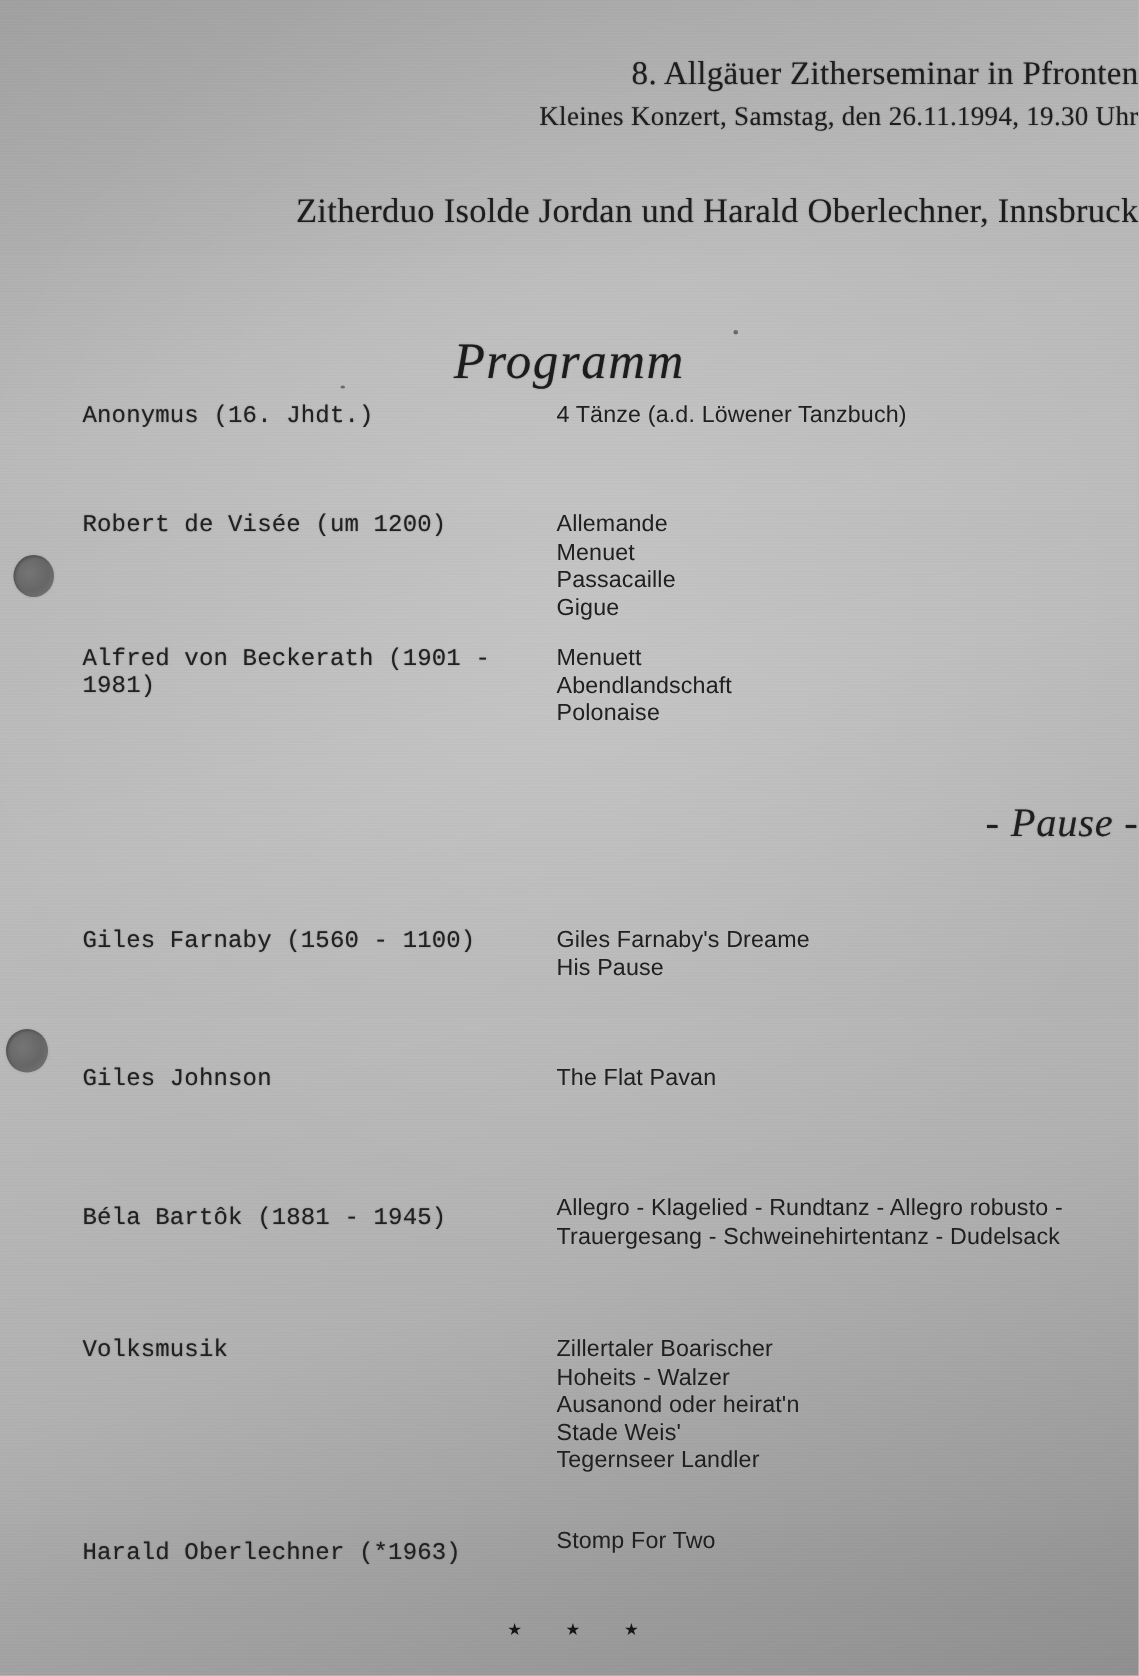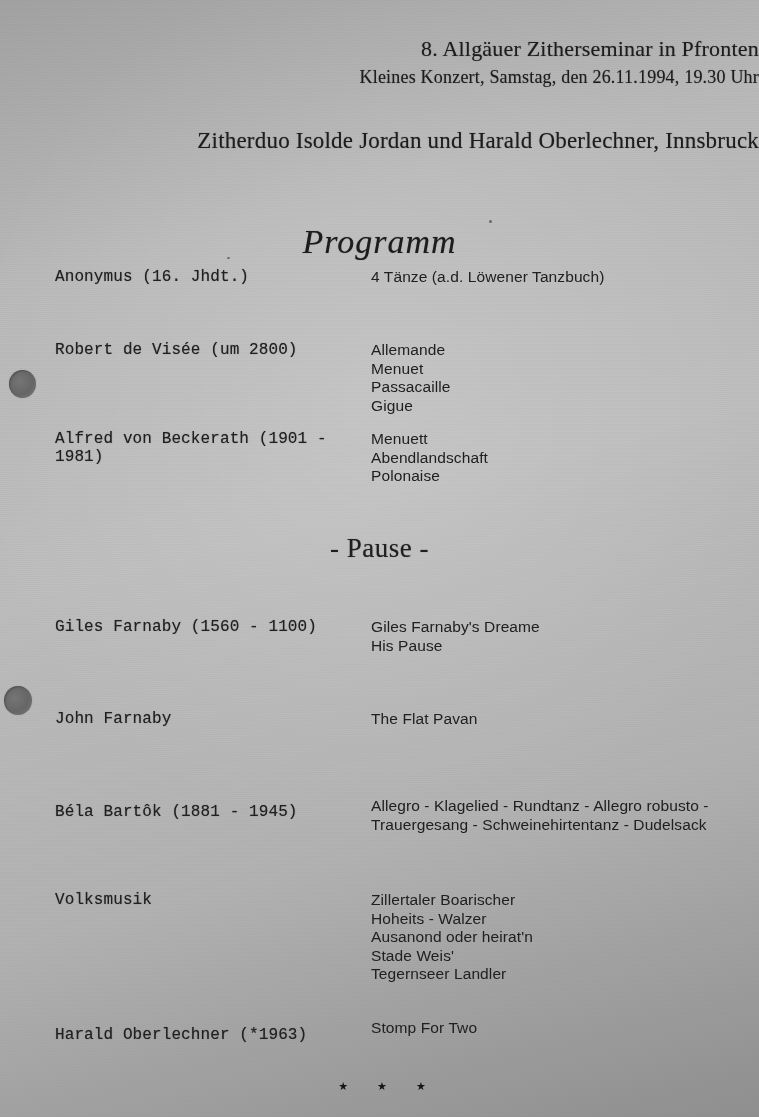--- a/index.html
+++ b/index.html
@@ -50,22 +50,23 @@
     color: #1c1c1c;
     letter-spacing: 1px;
     margin-top: 35px;
   }
 
   .section-break {
     position: absolute;
     top: 533px;
     left: 0;
     width: 100%;
-    text-align: center;
+    text-align: right;
     font-size: 27px;
+    font-style: italic;
     color: #1f1f1f;
     letter-spacing: 0.5px;
   }
 
   .row { position: absolute; left: 0; width: 759px; height: 0; }
   .composer {
     position: absolute;
     left: 55px;
     width: 300px;
     font-size: 16px;
@@ -130,21 +131,21 @@
   <div class="program-title serif soft">Programm</div>
 
   <div class="row" style="top:268px">
     <div class="composer soft">Anonymus (16. Jhdt.)</div>
     <div class="works">
       <div>4 Tänze (a.d. Löwener Tanzbuch)</div>
     </div>
   </div>
 
   <div class="row" style="top:341px">
-    <div class="composer soft">Robert de Visée (um 2800)</div>
+    <div class="composer soft">Robert de Visée (um 1200)</div>
     <div class="works">
       <div>Allemande</div>
       <div>Menuet</div>
       <div>Passacaille</div>
       <div>Gigue</div>
     </div>
   </div>
 
   <div class="row" style="top:430px">
     <div class="composer soft">Alfred von Beckerath (1901 - 1981)</div>
@@ -159,21 +160,21 @@
 
   <div class="row" style="top:618px">
     <div class="composer soft">Giles Farnaby (1560 - 1100)</div>
     <div class="works">
       <div>Giles Farnaby's Dreame</div>
       <div>His Pause</div>
     </div>
   </div>
 
   <div class="row" style="top:710px">
-    <div class="composer soft">John Farnaby</div>
+    <div class="composer soft">Giles Johnson</div>
     <div class="works">
       <div>The Flat Pavan</div>
     </div>
   </div>
 
   <div class="row" style="top:797px">
     <div class="composer soft" style="padding-top:6px">Béla Bartôk (1881 - 1945)</div>
     <div class="works">
       <div>Allegro - Klagelied - Rundtanz - Allegro robusto -</div>
       <div>Trauergesang - Schweinehirtentanz - Dudelsack</div>

